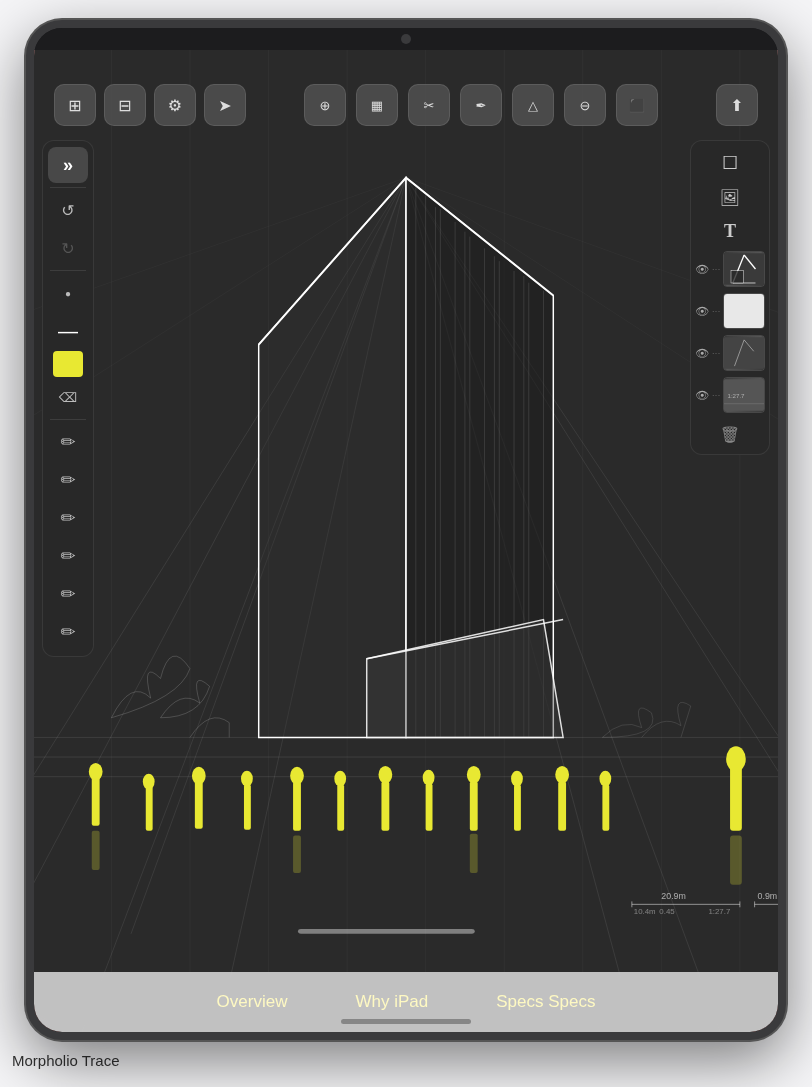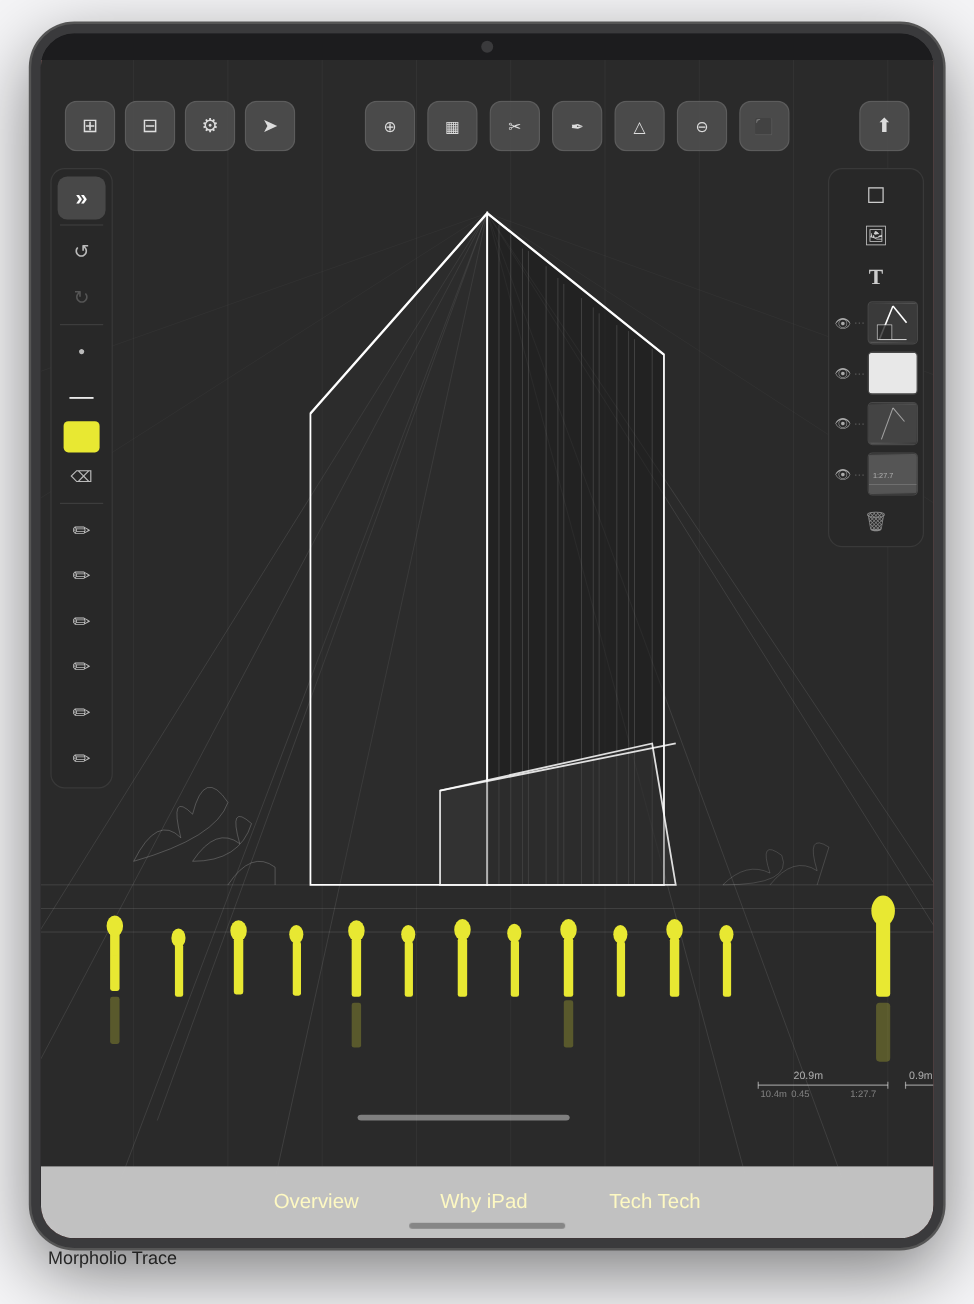--- a/index.html
+++ b/index.html
@@ -252,24 +252,25 @@
       transform: translateX(-50%);
       width: 130px;
       height: 5px;
       background: rgba(0,0,0,0.3);
       border-radius: 3px;
       z-index: 70;
     }
 
     
     .app-title {
+      margin-top: 12px;
       font-size: 15px;
       color: #333;
       align-self: flex-start;
-      padding-left: 40px;
+      padding-left: 12px;
     }
   </style>
 </head>
 <body>
 
 <div class="device-wrapper">
 
   <div class="device-top-bar">
     <div class="camera-dot"></div>
   </div>
@@ -525,21 +526,21 @@
           </div>
         </div>
       </div>
 
       <div class="panel-trash">🗑</div>
     </div>
 
     <div class="bottom-nav">
       <a class="nav-item">Overview</a>
       <a class="nav-item">Why iPad</a>
-      <a class="nav-item">Tech Tech</a>
+      <a class="nav-item">Specs Specs</a>
     </div>
 
     <div class="home-indicator"></div>
 
   </div>
 
 </div>
 
 <div class="app-title">Morpholio Trace</div>
 

